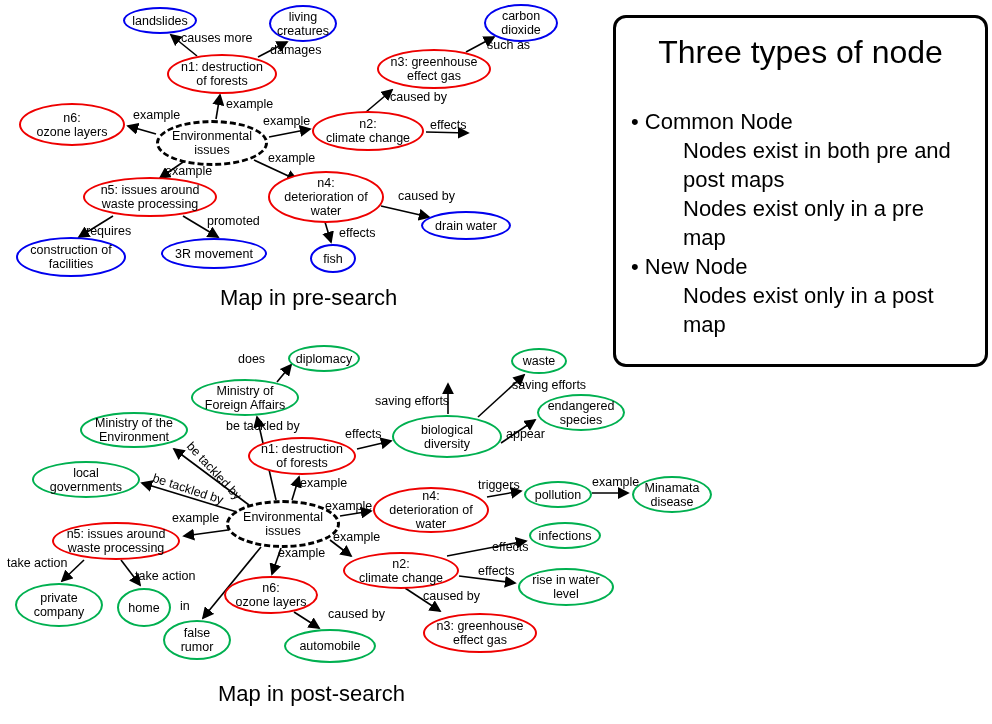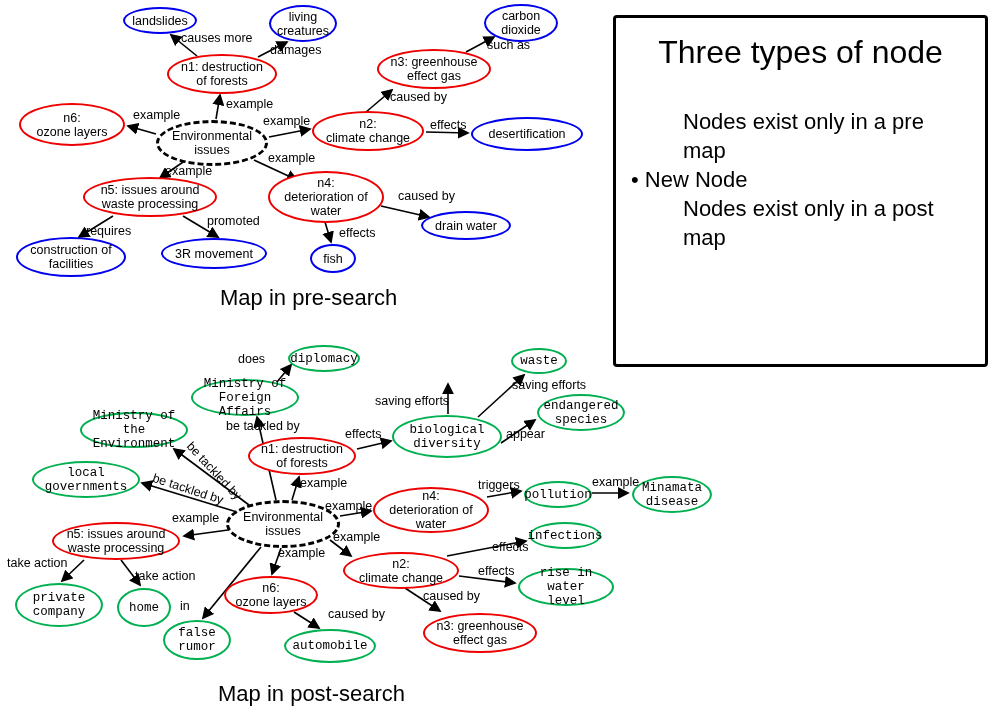--- a/index.html
+++ b/index.html
@@ -4,27 +4,27 @@
 <style>
   html,body{margin:0;padding:0;background:#fff;}
   #canvas{position:relative;width:992px;height:724px;background:#fff;overflow:hidden;
           font-family:"Liberation Sans",sans-serif;color:#000;}
   #edges{position:absolute;left:0;top:0;width:992px;height:724px;z-index:1;}
   .node{position:absolute;z-index:2;border-radius:50%;background:#fff;
         display:flex;align-items:center;justify-content:center;text-align:center;
         font-size:12.5px;line-height:1.12;white-space:pre-line;box-sizing:border-box;}
   .red{border:2.5px solid #ee0000;}
   .blue{border:2.5px solid #0000ee;}
-  .green{border:2.5px solid #00b050;font-family:Liberation Mono, monospace;}
+  .green{border:2.5px solid #00b050;}
   .dashed{border:3.5px dashed #000;}
   .elabel{position:absolute;z-index:3;font-size:12.5px;white-space:nowrap;}
   .rot{transform:translate(-50%,-50%) rotate(var(--a));}
   .caption{position:absolute;z-index:3;font-size:22px;}
   #legend{position:absolute;left:613px;top:15px;width:375px;height:352px;z-index:2;
-          border:3.5px solid #000;border-radius:4px;box-sizing:border-box;background:#fff;}
+          border:3.5px solid #000;border-radius:13px;box-sizing:border-box;background:#fff;}
   #legend-title{text-align:center;font-size:32px;margin-top:16px;}
   .legend-list{margin-top:36px;padding-left:15px;font-size:22px;line-height:1.32;}
   .legend-label::before{content:"• ";}
   .legend-desc{margin-left:52px;white-space:pre-line;}
   line{stroke:#000;stroke-width:1.6;}
 </style>
 </head>
 <body>
 
 <div id="canvas">
@@ -88,21 +88,20 @@
 water</div>
   <div class="node red" style="left:83px;top:177px;width:134px;height:40px">n5: issues around
 waste processing</div>
   <div class="node red" style="left:19px;top:103px;width:106px;height:43px">n6:
 ozone layers</div>
   <div class="node blue" style="left:123px;top:7px;width:74px;height:27px">landslides</div>
   <div class="node blue" style="left:269px;top:5px;width:68px;height:37px">living
 creatures</div>
   <div class="node blue" style="left:484px;top:4px;width:74px;height:38px">carbon
 dioxide</div>
-  <div class="node blue" style="left:471px;top:117px;width:112px;height:34px">desertification</div>
   <div class="node blue" style="left:421px;top:211px;width:90px;height:29px">drain water</div>
   <div class="node blue" style="left:16px;top:237px;width:110px;height:40px">construction of
 facilities</div>
   <div class="node blue" style="left:161px;top:238px;width:106px;height:31px">3R movement</div>
   <div class="node blue" style="left:310px;top:244px;width:46px;height:29px">fish</div>
 
   <div class="elabel" style="left:181px;top:31px">causes more</div>
   <div class="elabel" style="left:270px;top:43px">damages</div>
   <div class="elabel" style="left:226px;top:97px">example</div>
   <div class="elabel" style="left:133px;top:108px">example</div>
@@ -115,20 +114,25 @@
   <div class="elabel" style="left:86px;top:224px">requires</div>
   <div class="elabel" style="left:207px;top:214px">promoted</div>
   <div class="elabel" style="left:398px;top:189px">caused by</div>
   <div class="elabel" style="left:339px;top:226px">effects</div>
 
   <div class="caption" style="left:220px;top:285px">Map in pre-search</div>
 
   <div id="legend">
     <div id="legend-title">Three types of node</div>
     <div class="legend-list">
+      <div class="legend-item">
+        <div class="legend-label">Common Node</div>
+        <div class="legend-desc">Nodes exist in both pre and
+post maps</div>
+      </div>
       <div class="legend-item">
         <div class="legend-desc">Nodes exist only in a pre
 map</div>
       </div>
       <div class="legend-item">
         <div class="legend-label">New Node</div>
         <div class="legend-desc">Nodes exist only in a post
 map</div>
       </div>
     </div>

